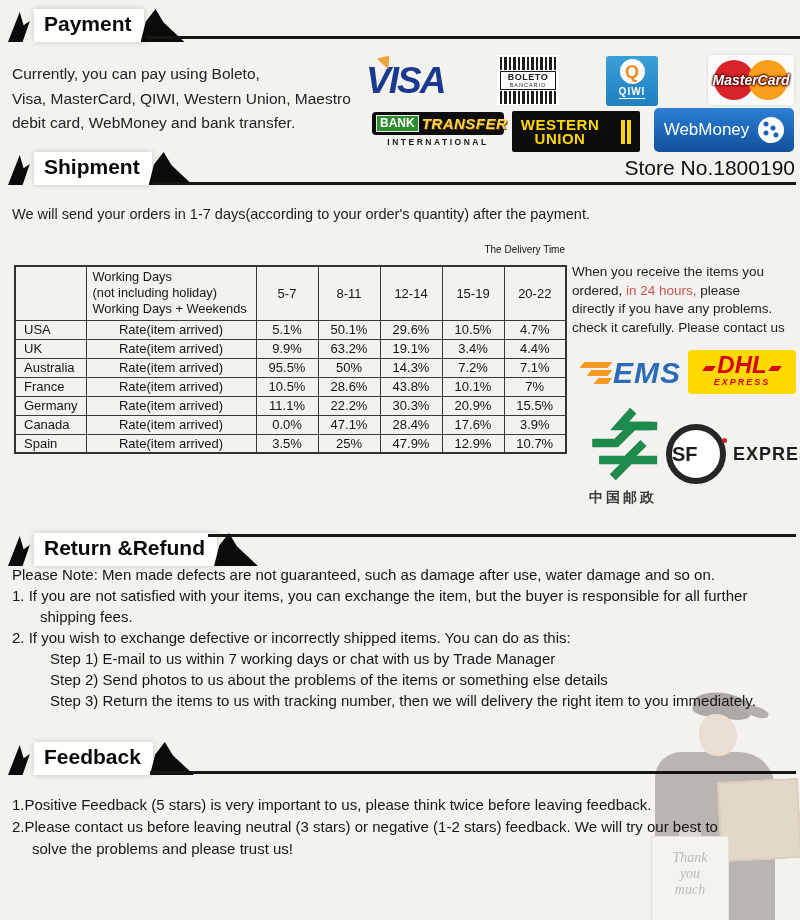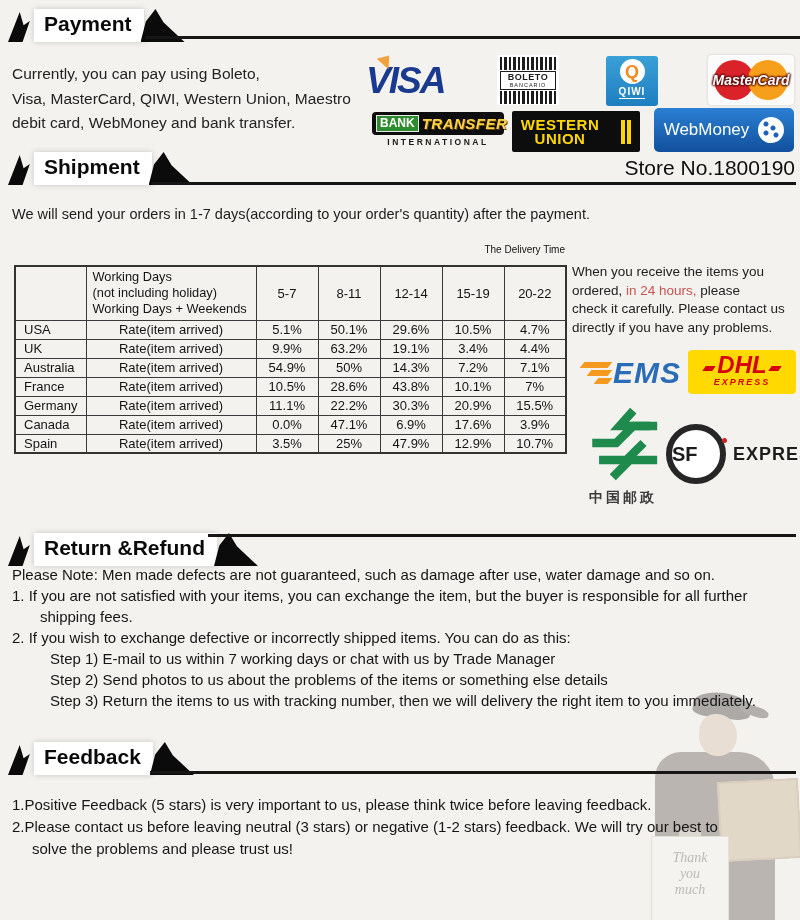--- a/index.html
+++ b/index.html
@@ -271,21 +271,21 @@
     <td class="rt">Rate(item arrived)</td>
     <td class="v">9.9%</td>
     <td class="v">63.2%</td>
     <td class="v">19.1%</td>
     <td class="v">3.4%</td>
     <td class="v">4.4%</td>
   </tr>
   <tr class="drow">
     <td class="cn">Australia</td>
     <td class="rt">Rate(item arrived)</td>
-    <td class="v">54.9%</td>
+    <td class="v">95.5%</td>
     <td class="v">50%</td>
     <td class="v">14.3%</td>
     <td class="v">7.2%</td>
     <td class="v">7.1%</td>
   </tr>
   <tr class="drow">
     <td class="cn">France</td>
     <td class="rt">Rate(item arrived)</td>
     <td class="v">10.5%</td>
     <td class="v">28.6%</td>
@@ -300,41 +300,41 @@
     <td class="v">22.2%</td>
     <td class="v">30.3%</td>
     <td class="v">20.9%</td>
     <td class="v">15.5%</td>
   </tr>
   <tr class="drow">
     <td class="cn">Canada</td>
     <td class="rt">Rate(item arrived)</td>
     <td class="v">0.0%</td>
     <td class="v">47.1%</td>
-    <td class="v">6.9%</td>
+    <td class="v">28.4%</td>
     <td class="v">17.6%</td>
     <td class="v">3.9%</td>
   </tr>
   <tr class="drow">
     <td class="cn">Spain</td>
     <td class="rt">Rate(item arrived)</td>
     <td class="v">3.5%</td>
     <td class="v">25%</td>
     <td class="v">47.9%</td>
     <td class="v">12.9%</td>
     <td class="v">10.7%</td>
   </tr>
 </tbody>
   </table>
 
 <div class="abs notice">
   <div class="nowrap">When you receive the items you</div>
   <div class="nowrap"><span>ordered, </span><span class="red">in 24 hours,</span><span> please</span></div>
+  <div class="nowrap">directly if you have any problems.</div>
   <div class="nowrap">check it carefully. Please contact us</div>
-  <div class="nowrap">directly if you have any problems.</div>
 </div>
 
 <div class="abs ems">
   <div class="wing">
     <div class="w1"></div>
       <div class="w2"></div>
       <div class="w3"></div>
   </div>
   <div class="word">EMS</div>
 </div>

